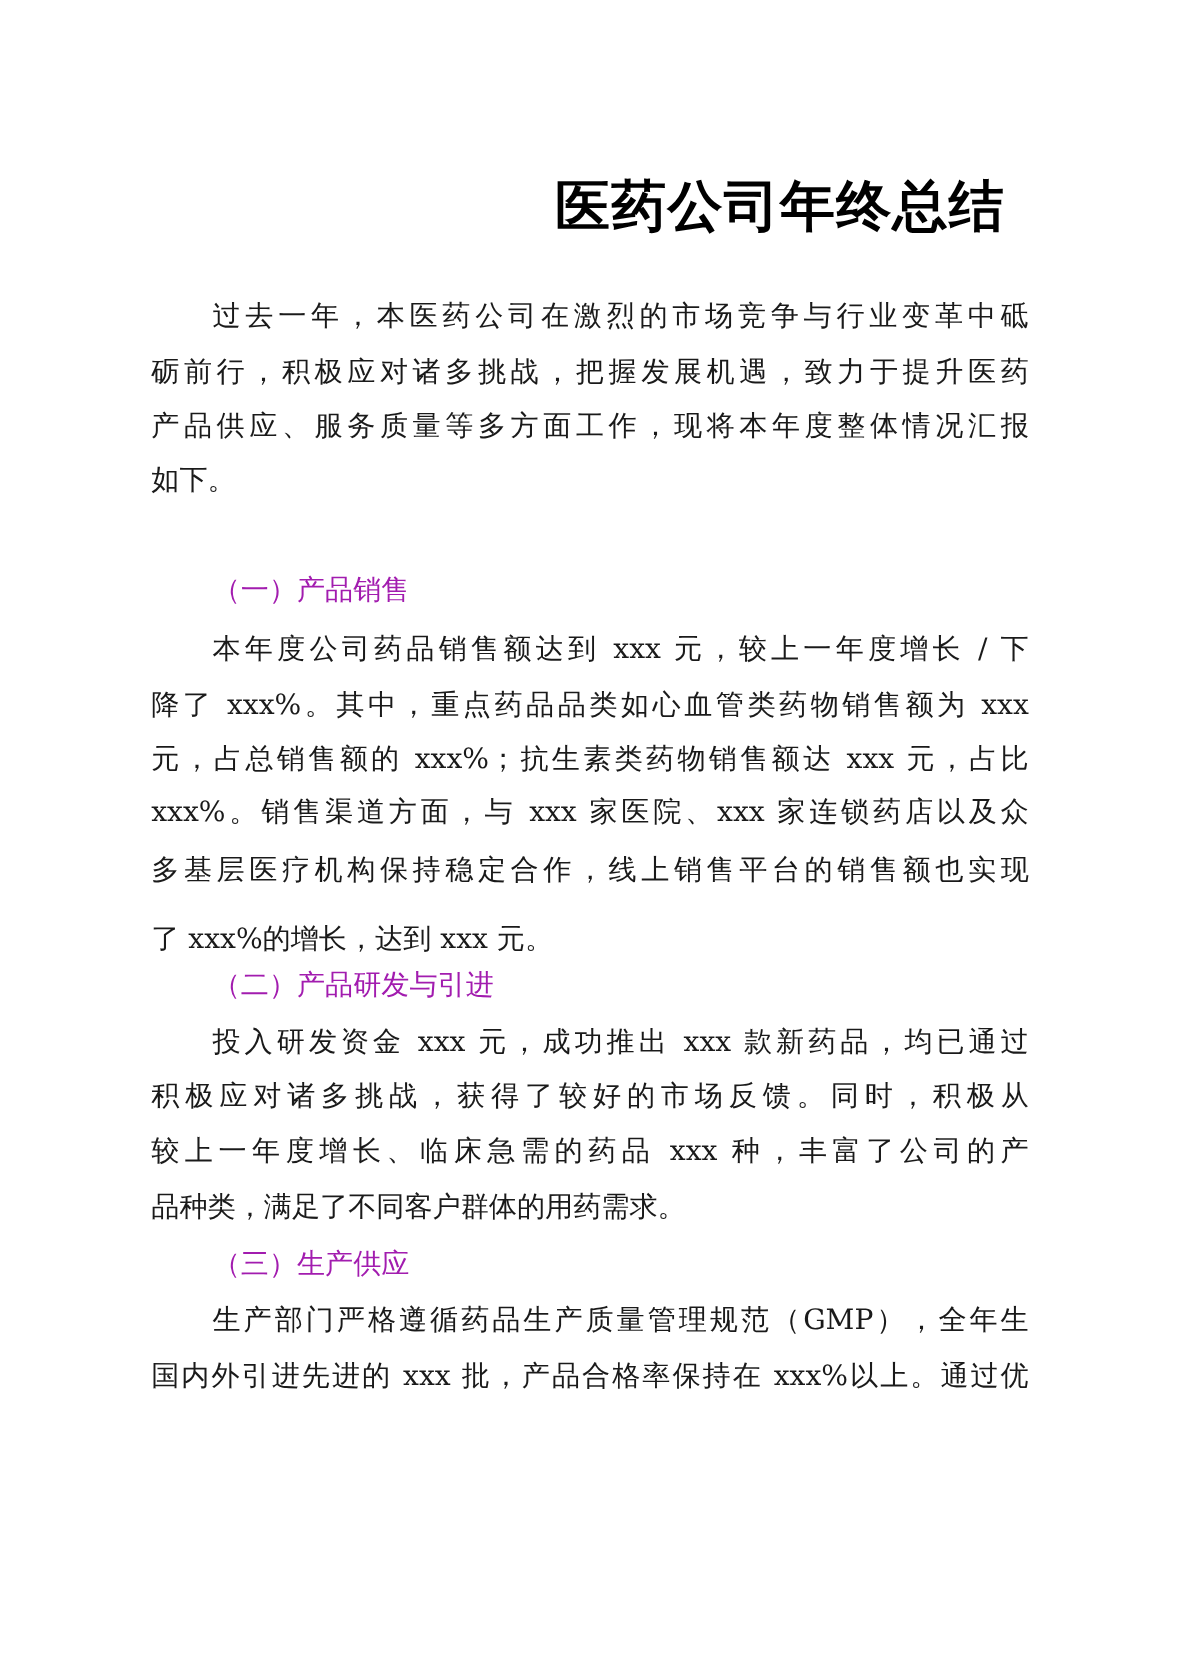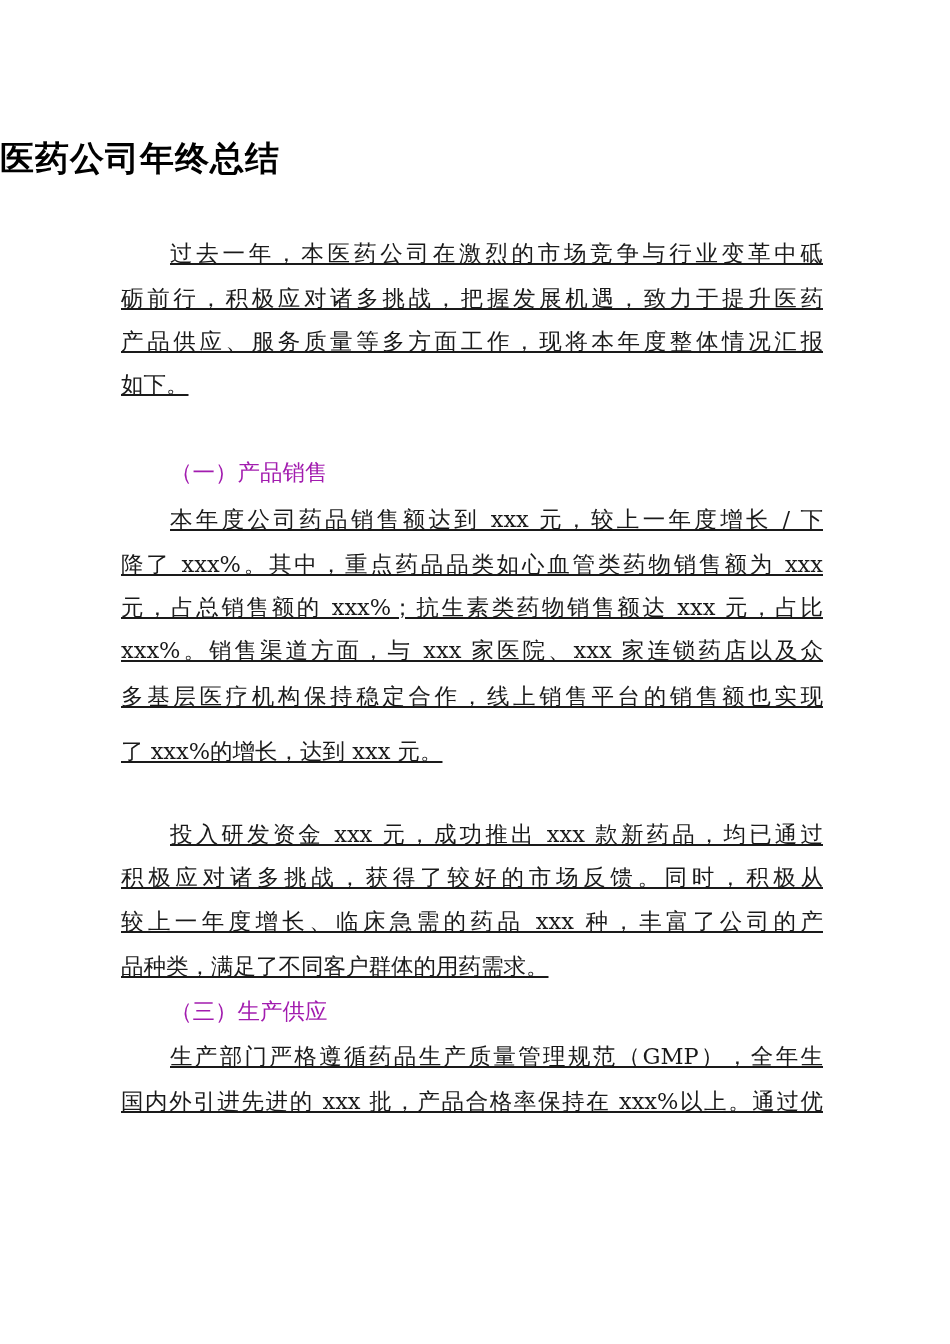--- a/index.html
+++ b/index.html
@@ -1,22 +1,22 @@
 <!DOCTYPE html>
 <html><head>
   <meta charset="utf-8">
   <style>
     html, body { margin: 0; padding: 0; background: #ffffff; }
     body { width: 950px; height: 1344px; position: relative; overflow: hidden;
            font-family: "DejaVu Serif", "Liberation Serif", serif; color: #111; }
     .page { position: absolute; left: 0; top: 0; width: 950px; height: 1344px; background: #fff; }
-    .title { position: absolute; top: 136px; left: 0; width: 804px; text-align: left;
-             font-size: 34px; font-weight: bold; letter-spacing: 1px; color: #000; }
+    .title { position: absolute; top: 136px; left: 0; width: 804px; text-align: right;
+             font-size: 44px; font-weight: bold; letter-spacing: 1px; color: #000; }
     .line { position: absolute; left: 121px; width: 702px; font-size: 22.5px; line-height: 30px;
-            white-space: nowrap; text-align: justify; text-align-last: justify; color: #1a1a1a; text-decoration: underline; }
+            white-space: nowrap; text-align: justify; text-align-last: justify; color: #1a1a1a; }
     .line.indent { left: 170px; width: 653px; }
     .line.last { text-align-last: left; }
     .h1 { position: absolute; left: 170px; font-size: 23px; font-weight: bold; line-height: 30px;
           font-family: "DejaVu Sans", "Liberation Sans", sans-serif; color: #000; }
     .h2 { position: absolute; left: 170px; font-size: 22.5px; line-height: 30px; color: #a21caf; }
   </style>
 </head>
 <body>
 
 <div class="page">
@@ -34,20 +34,21 @@
   <div class="h2" style="top:457px">（一）产品销售</div>
   <div>
     <div class="line indent" style="top:504px">本年度公司药品销售额达到 xxx 元，较上一年度增长 / 下</div>
     <div class="line" style="top:549px">降了 xxx%。其中，重点药品品类如心血管类药物销售额为 xxx</div>
     <div class="line" style="top:592px">元，占总销售额的 xxx%；抗生素类药物销售额达 xxx 元，占比</div>
     <div class="line" style="top:635px">xxx%。销售渠道方面，与 xxx 家医院、xxx 家连锁药店以及众</div>
     <div class="line" style="top:681px">多基层医疗机构保持稳定合作，线上销售平台的销售额也实现</div>
     <div class="line last" style="top:736px">了 xxx%的增长，达到 xxx 元。</div>
   </div>
 
+  <div class="h2" style="top:773px">（二）产品研发与引进</div>
   <div>
     <div class="line indent" style="top:819px">投入研发资金 xxx 元，成功推出 xxx 款新药品，均已通过</div>
     <div class="line" style="top:862px">积极应对诸多挑战，获得了较好的市场反馈。同时，积极从</div>
     <div class="line" style="top:906px">较上一年度增长、临床急需的药品 xxx 种，丰富了公司的产</div>
     <div class="line last" style="top:951px">品种类，满足了不同客户群体的用药需求。</div>
   </div>
 
   <div class="h2" style="top:996px">（三）生产供应</div>
   <div>
     <div class="line indent" style="top:1041px">生产部门严格遵循药品生产质量管理规范（GMP），全年生</div>

